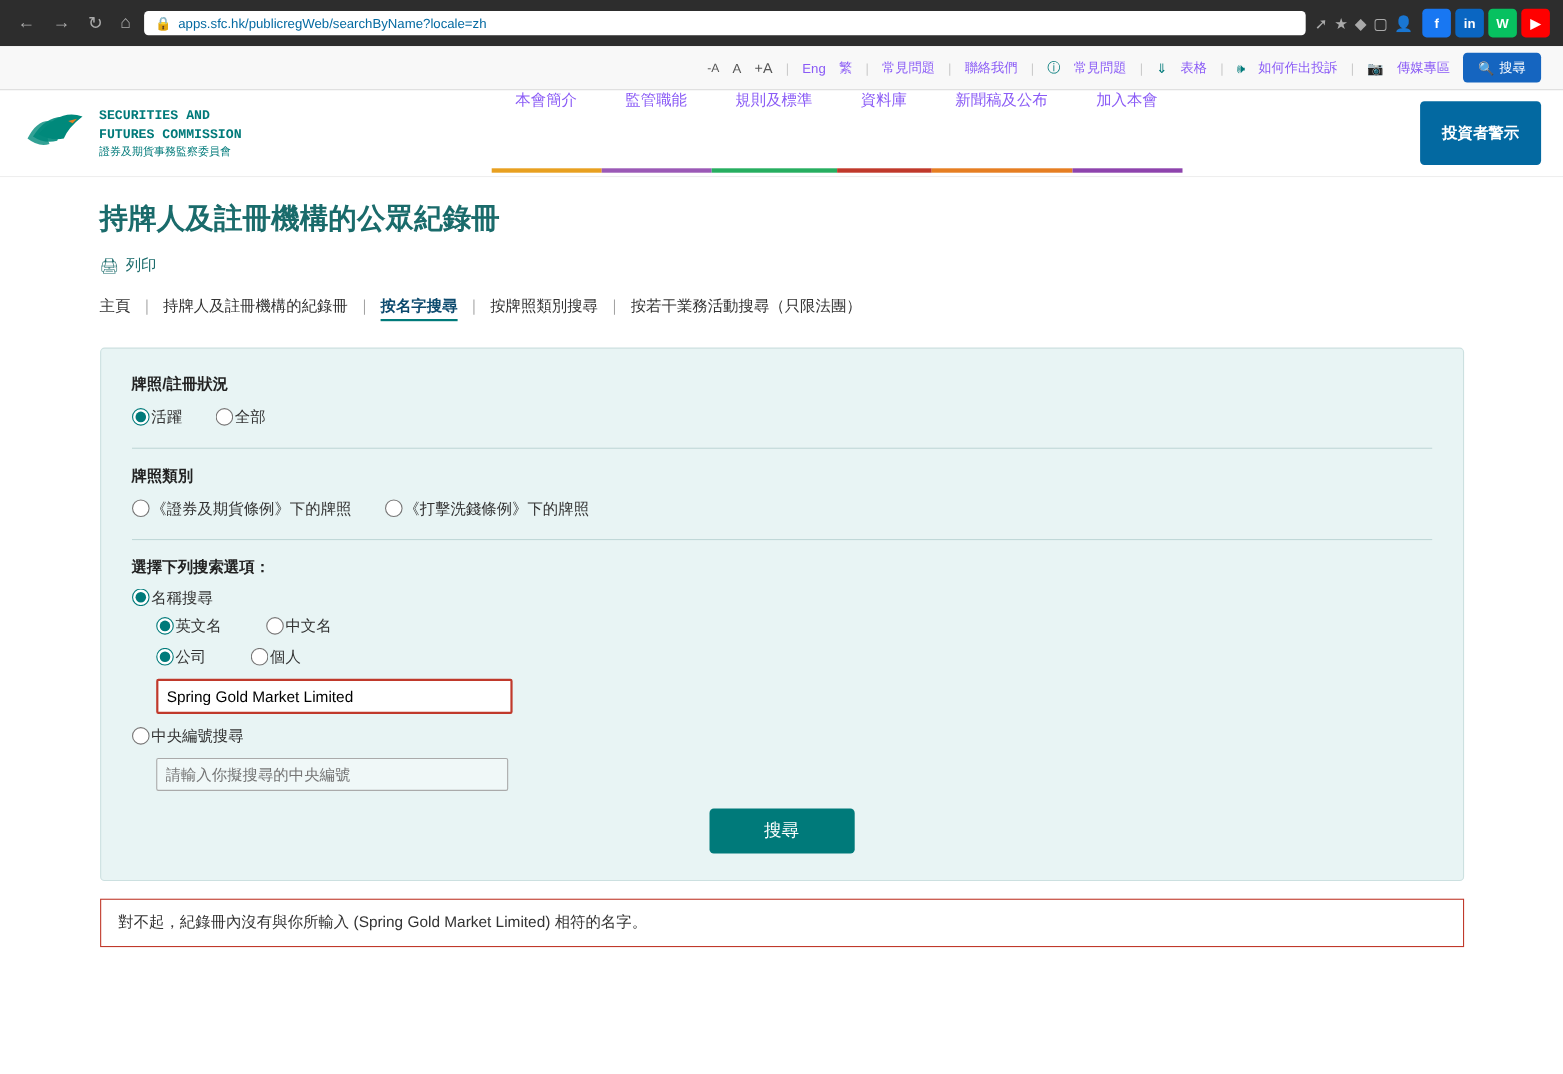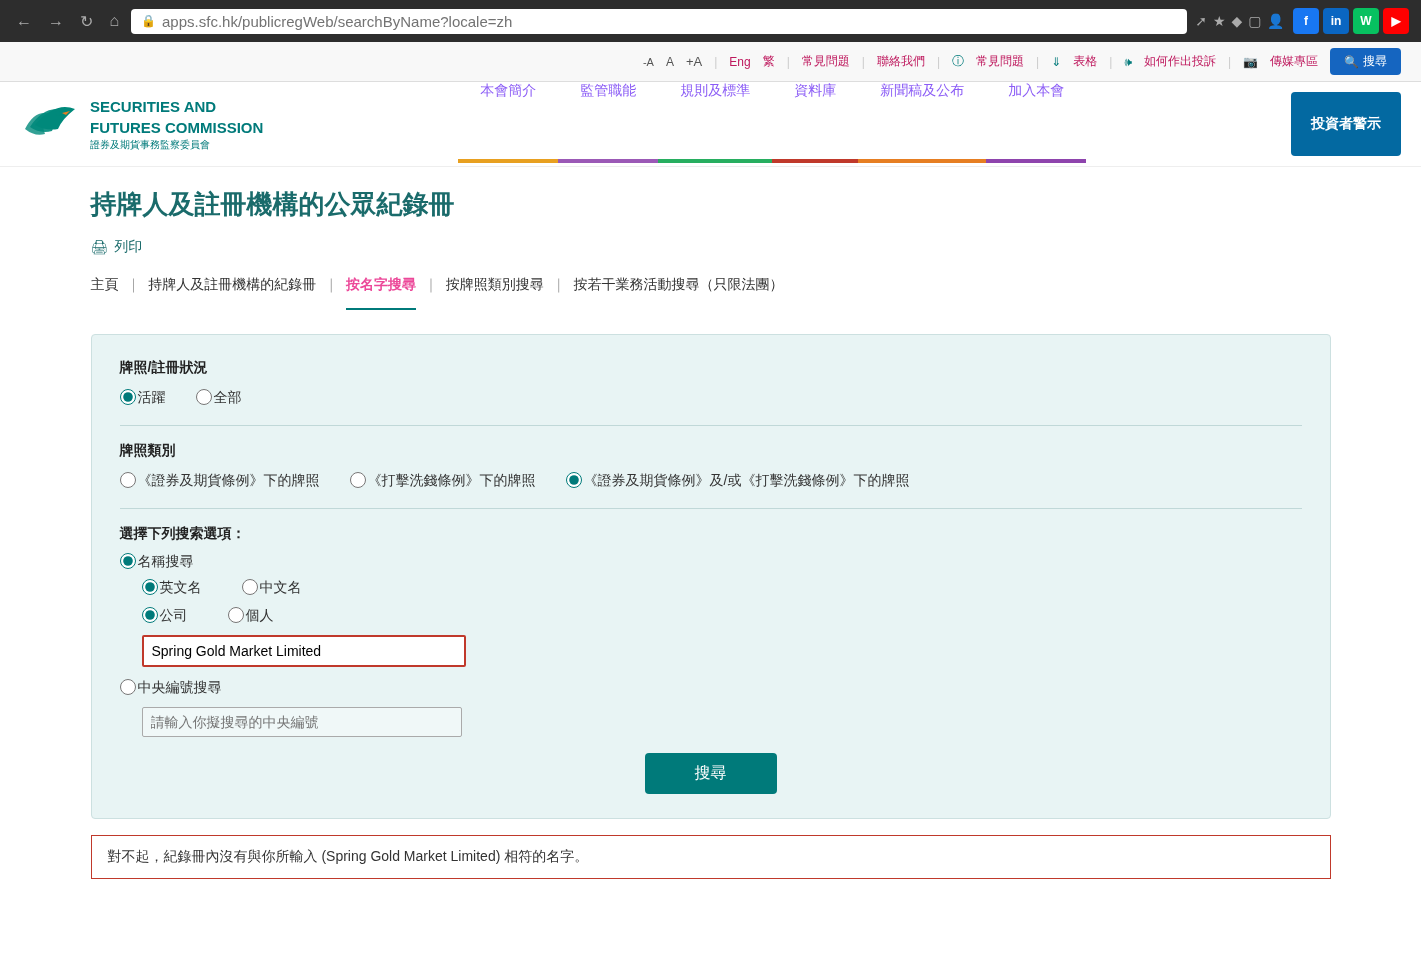--- a/index.html
+++ b/index.html
@@ -25,21 +25,21 @@
       flex: 1;
       background: #fff;
       border-radius: 4px;
       padding: 4px 10px;
       font-size: 12px;
       color: #333;
       display: flex;
       align-items: center;
       gap: 6px;
     }
-    .browser-url-text { color: #737373; font-size: 15px; }
+    .browser-url-text { color: #0369a1; font-size: 12px; }
     .browser-actions { display: flex; gap: 6px; align-items: center; }
     .browser-icon-btn {
       background: none;
       border: none;
       color: #aaa;
       font-size: 14px;
       cursor: pointer;
     }
     .social-icons { display: flex; gap: 4px; }
     .social-btn {
@@ -62,21 +62,21 @@
       background: #f8f8f8;
       border-bottom: 1px solid #ddd;
       padding: 6px 20px;
       display: flex;
       justify-content: flex-end;
       align-items: center;
       gap: 12px;
       font-size: 12px;
       color: #555;
     }
-    .utility-bar a { color: #be185d; text-decoration: none; }
+    .utility-bar a { color: #8b5cf6; text-decoration: none; }
     .utility-sep { color: #ccc; }
     .search-btn {
       background: #1565c0;
       color: #fff;
       border: none;
       padding: 5px 14px;
       border-radius: 4px;
       cursor: pointer;
       font-size: 12px;
       display: flex; align-items: center; gap: 4px;
@@ -93,21 +93,21 @@
       display: flex;
       align-items: center;
       gap: 10px;
       padding: 14px 0;
       min-width: 220px;
     }
     .logo-bird {
       width: 60px;
       height: 50px;
     }
-    .logo-text { font-size: 15px; color: #007a7a; line-height: 1.4; font-weight: bold; }
+    .logo-text { font-size: 12px; color: #007a7a; line-height: 1.4; font-weight: bold; font-family: Liberation Mono, monospace; }
     .logo-text-zh { font-size: 10px; color: #007a7a; }
 
     
     .main-nav {
       display: flex;
       align-items: stretch;
       flex: 1;
       justify-content: center;
     }
     .main-nav-item {
@@ -175,24 +175,24 @@
       display: flex;
       align-items: flex-start;
       gap: 8px;
       margin-bottom: 24px;
       font-size: 14px;
       flex-wrap: wrap;
     }
     .breadcrumb-nav a { color: #333; text-decoration: none; }
     .breadcrumb-nav .sep { color: #999; }
     .breadcrumb-nav .current {
-      color: #ec4899;
+      color: #0c4a6e;
       font-weight: bold;
       border-bottom: 2px solid #007a7a;
-      padding-bottom: 14px;
+      padding-bottom: 2px;
     }
 
     
     .search-form-container {
       background: #e8f4f4;
       border: 1px solid #cce0e0;
       padding: 24px 28px;
       border-radius: 4px;
       margin-bottom: 16px;
     }
@@ -454,24 +454,20 @@
     <div class="form-section-title">牌照類別</div>
     <div class="radio-group">
       <label class="radio-item">
         <input type="radio" name="lictype" style="">
         <span>《證券及期貨條例》下的牌照</span>
       </label>
       <label class="radio-item">
         <input type="radio" name="lictype" style="">
         <span>《打擊洗錢條例》下的牌照</span>
       </label>
-      <label class="radio-item">
-        <input type="radio" name="lictype" checked="" style="">
-        <span>《證券及期貨條例》及/或《打擊洗錢條例》下的牌照</span>
-      </label>
     </div>
 
     <hr class="form-divider">
 
     <div class="search-options-title">選擇下列搜索選項：</div>
 
     <div style="margin-bottom:8px;">
       <label class="radio-item">
         <input type="radio" name="searchtype" checked="" style="">
         <span>名稱搜尋</span>

